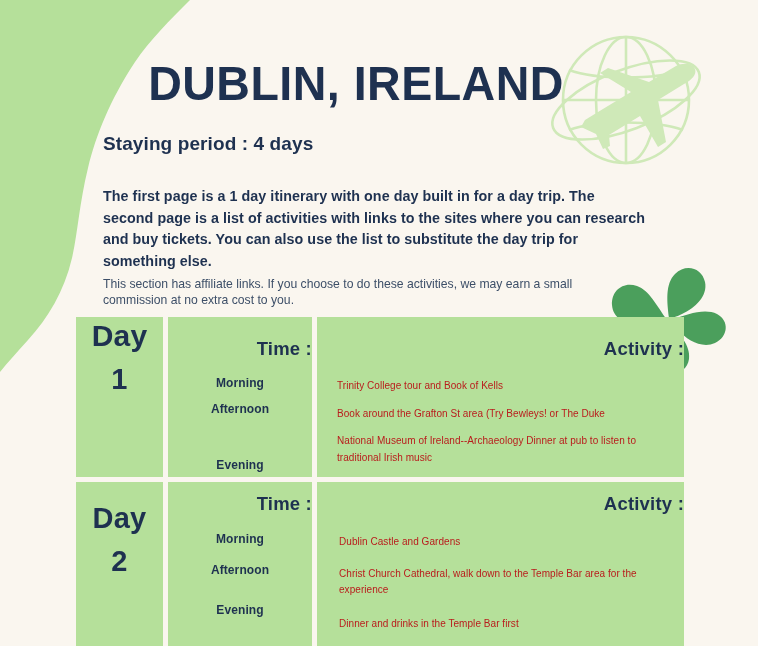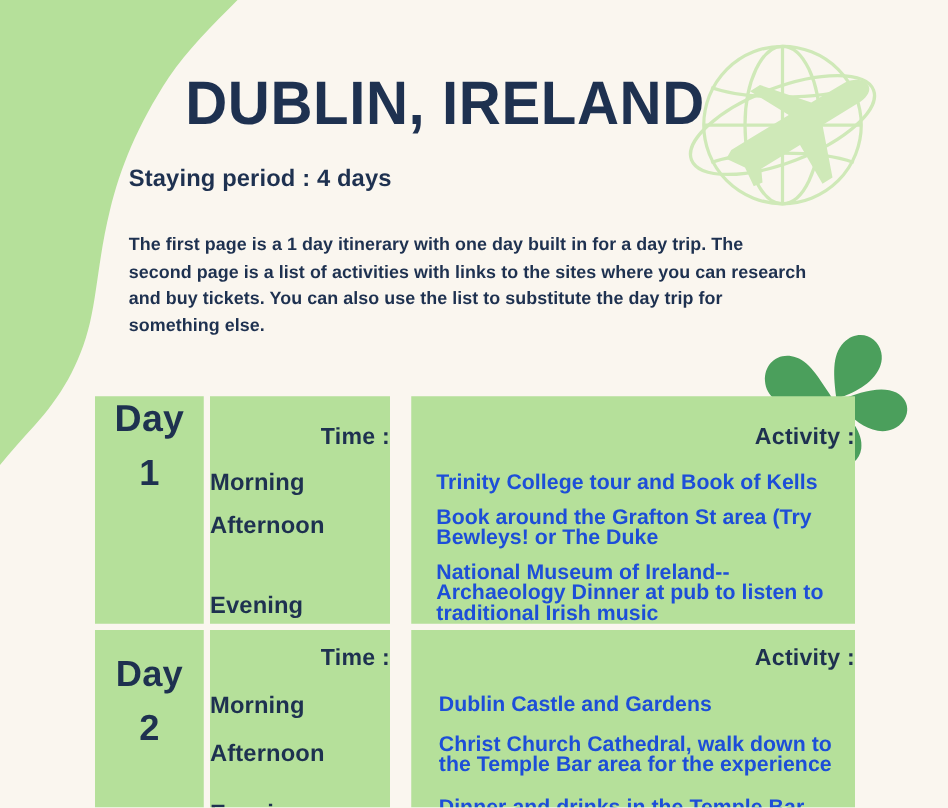--- a/index.html
+++ b/index.html
@@ -46,45 +46,45 @@
     font-size:12.2px;font-weight:normal;color:#3d4f68;
     line-height:16px;
   }
 
   
   .table{position:absolute;left:76px;top:317px;width:608px;}
   .row{display:flex;gap:5px;margin-bottom:5px;}
   .cell{background:#b5e09a;}
   .c-day{width:87px;display:flex;flex-direction:column;align-items:center;justify-content:flex-start;}
   .c-time{width:144px;}
-  .c-act{flex:1;margin-left:12px;}
+  .c-act{flex:1;}
 
   .day-word{
     font-size:29px;font-weight:bold;color:#1e3150;line-height:1.0;
     letter-spacing:0.2px;
   }
   .day-num{
     font-size:29px;font-weight:bold;color:#1e3150;line-height:1.0;
     margin-top:14px;letter-spacing:0.2px;
   }
 
   .col-head{
     text-align:right;font-size:18.5px;font-weight:bold;color:#1e3150;
     letter-spacing:0.2px;
   }
 
   .time-list{display:flex;flex-direction:column;}
   .time-item{
-    text-align:left;font-size:19px;font-weight:bold;color:#1e3150;
+    text-align:center;font-size:12px;font-weight:bold;color:#1e3150;
     letter-spacing:0.1px;
   }
 
   .act-list{display:flex;flex-direction:column;}
   .act-item{
-    font-size:17px;font-weight:bold;color:#1d4ed8;
+    font-size:10px;font-weight:normal;color:#b91c1c;
     line-height:16.5px;letter-spacing:0.05px;
   }
 
   
   .r1 .c-day{padding-top:4px;}
   .r1 .c-day .day-word{font-size:30px;}
   .r1 .col-head{margin-top:21px;}
   .r1 .time-list{margin-top:16px;}
   .r1 .time-item:nth-child(1){margin-bottom:12px;}
   .r1 .time-item:nth-child(2){margin-bottom:42px;}
@@ -142,20 +142,21 @@
     </g>
     <g fill="none" stroke="#3f8d50" stroke-width="3.2" stroke-linecap="round">
       <path d="M60,60 C52,75 42,92 33,110"></path>
       <path d="M61,61 C58,78 54,94 44,111"></path>
     </g>
   </svg>
 
   <div class="title">DUBLIN, IRELAND</div>
   <div class="staying">Staying period : 4 days</div>
   <div class="intro">The first page is a 1 day itinerary with one day built in for a day trip. The second page is a list of activities with links to the sites where you can research and buy tickets. You can also use the list to substitute the day trip for something else.</div>
+  <div class="affiliate">This section has affiliate links. If you choose to do these activities, we may earn a small commission at no extra cost to you.</div>
 
   <div class="table">
 
     <div class="row r1">
       <div class="cell c-day">
         <div class="day-word">Day</div>
         <div class="day-num">1</div>
       </div>
       <div class="cell c-time">
         <div class="col-head">Time :</div>

